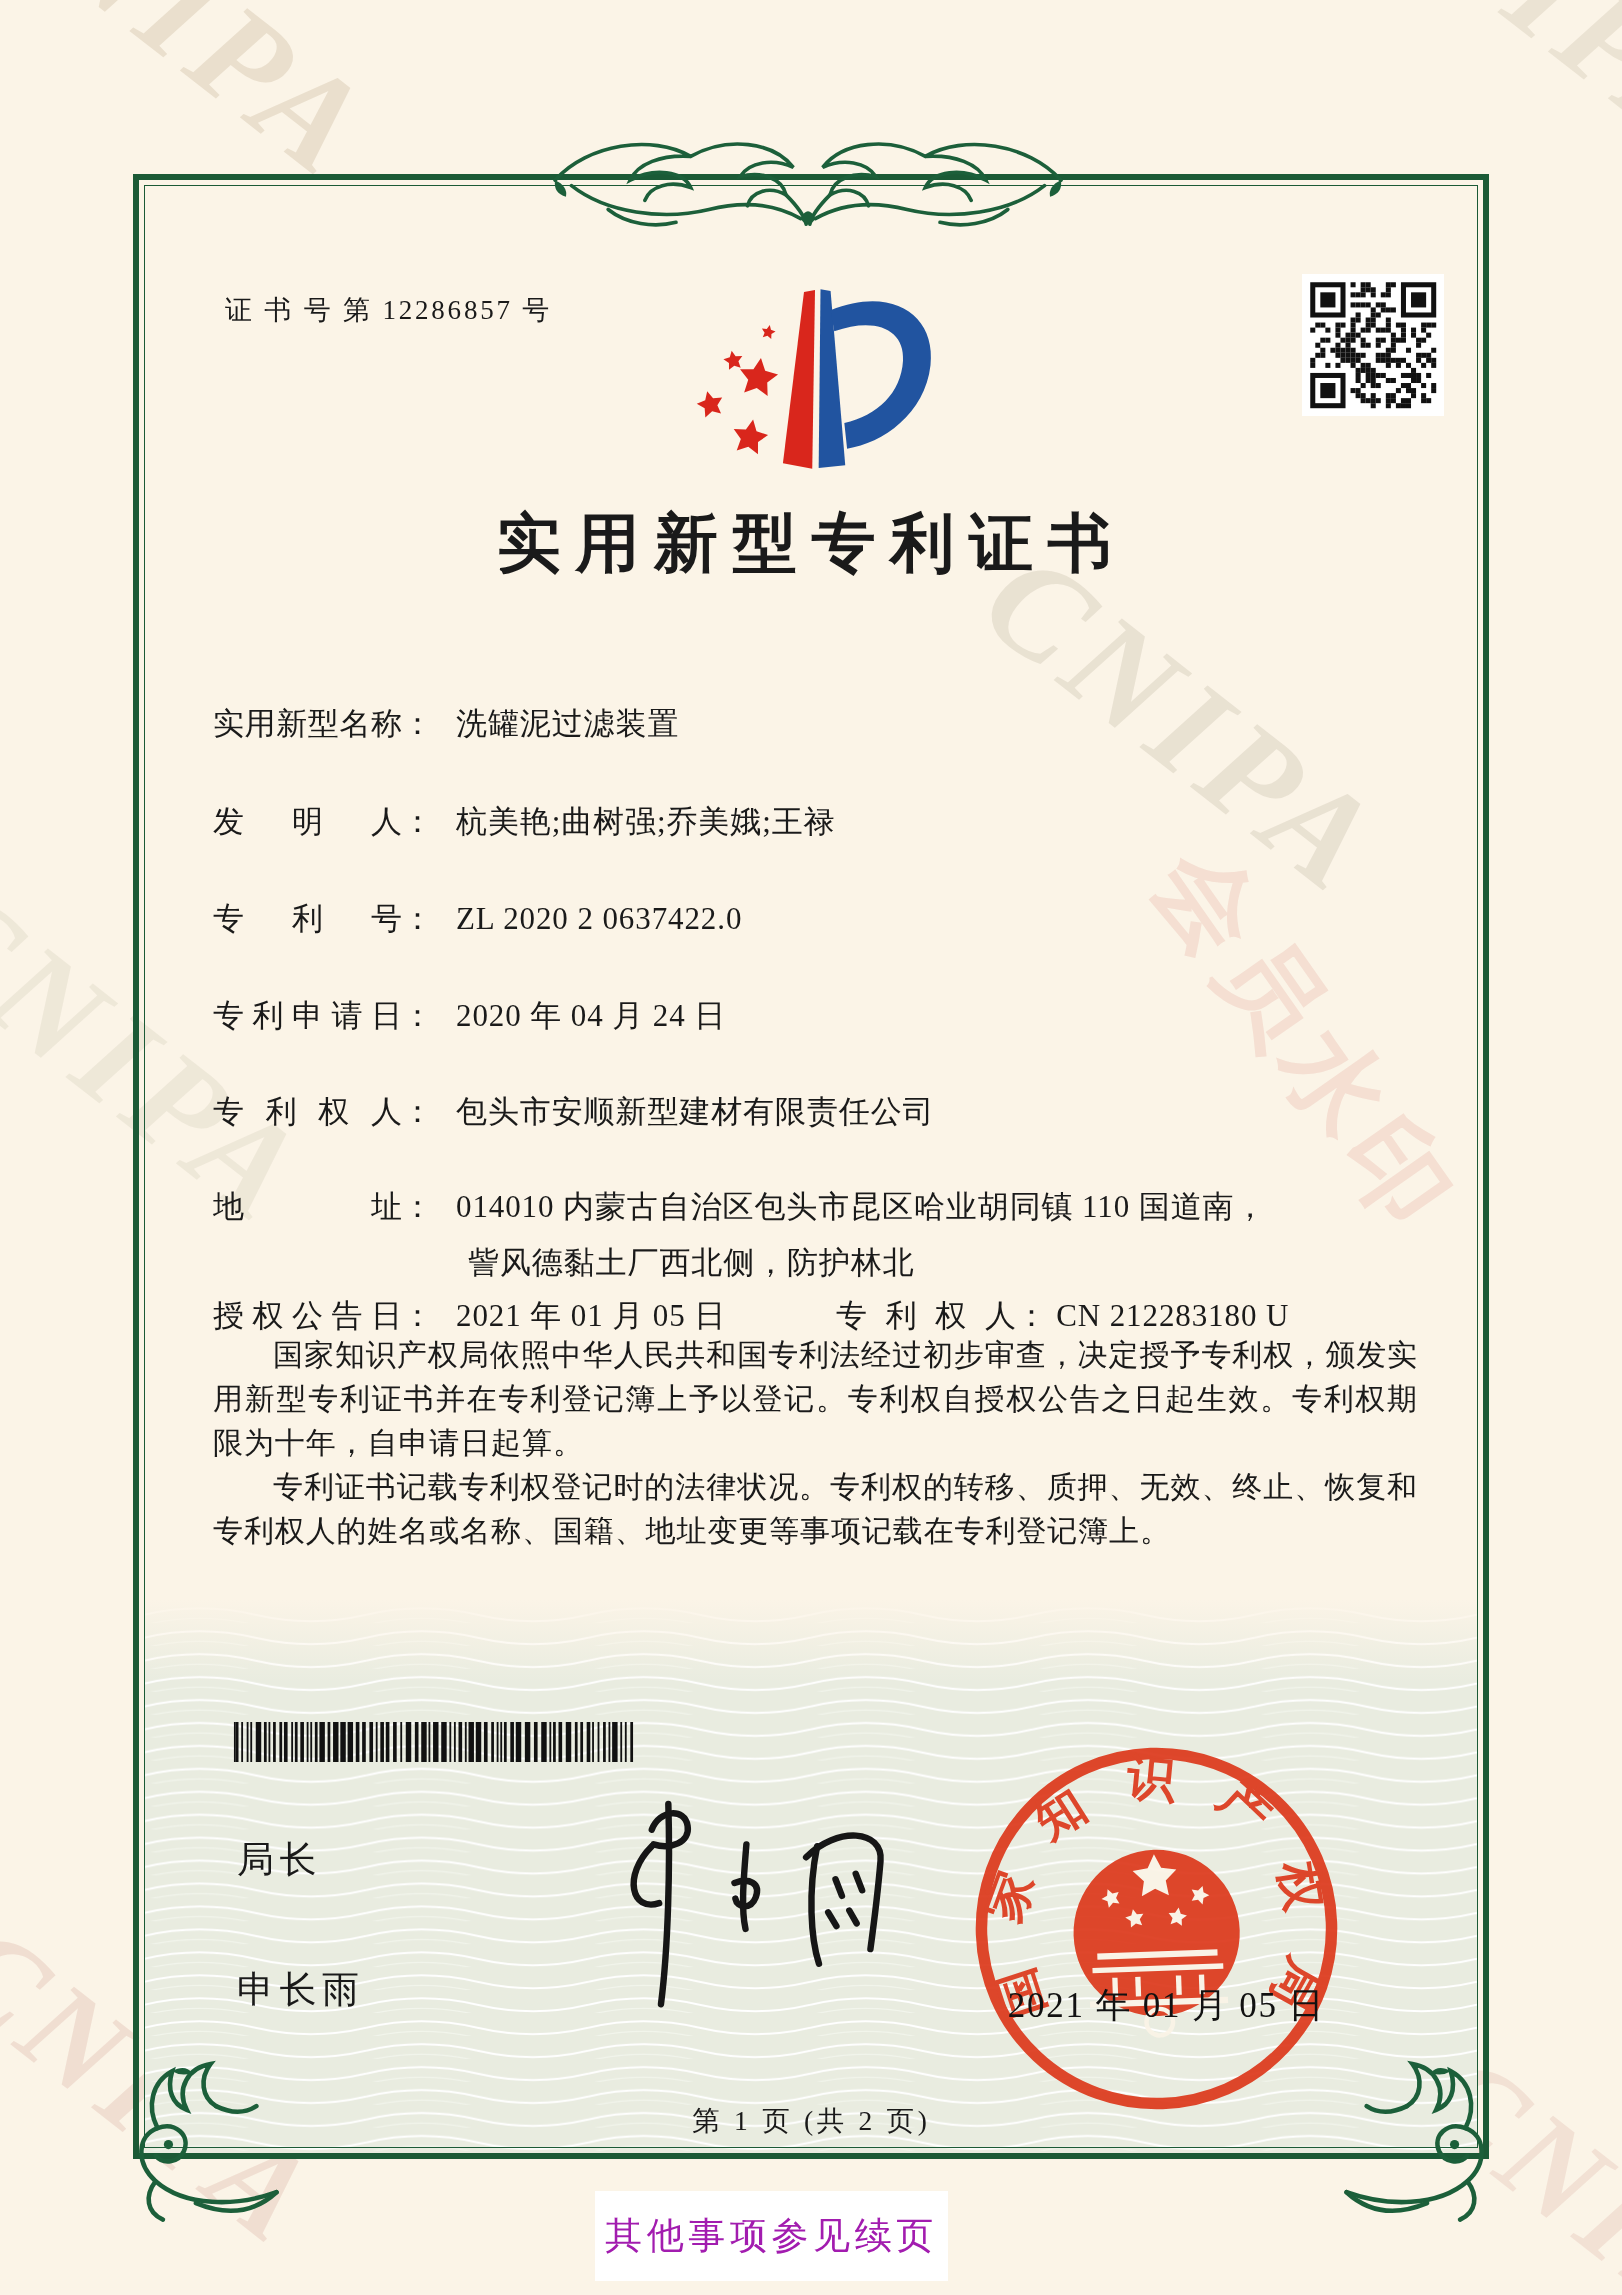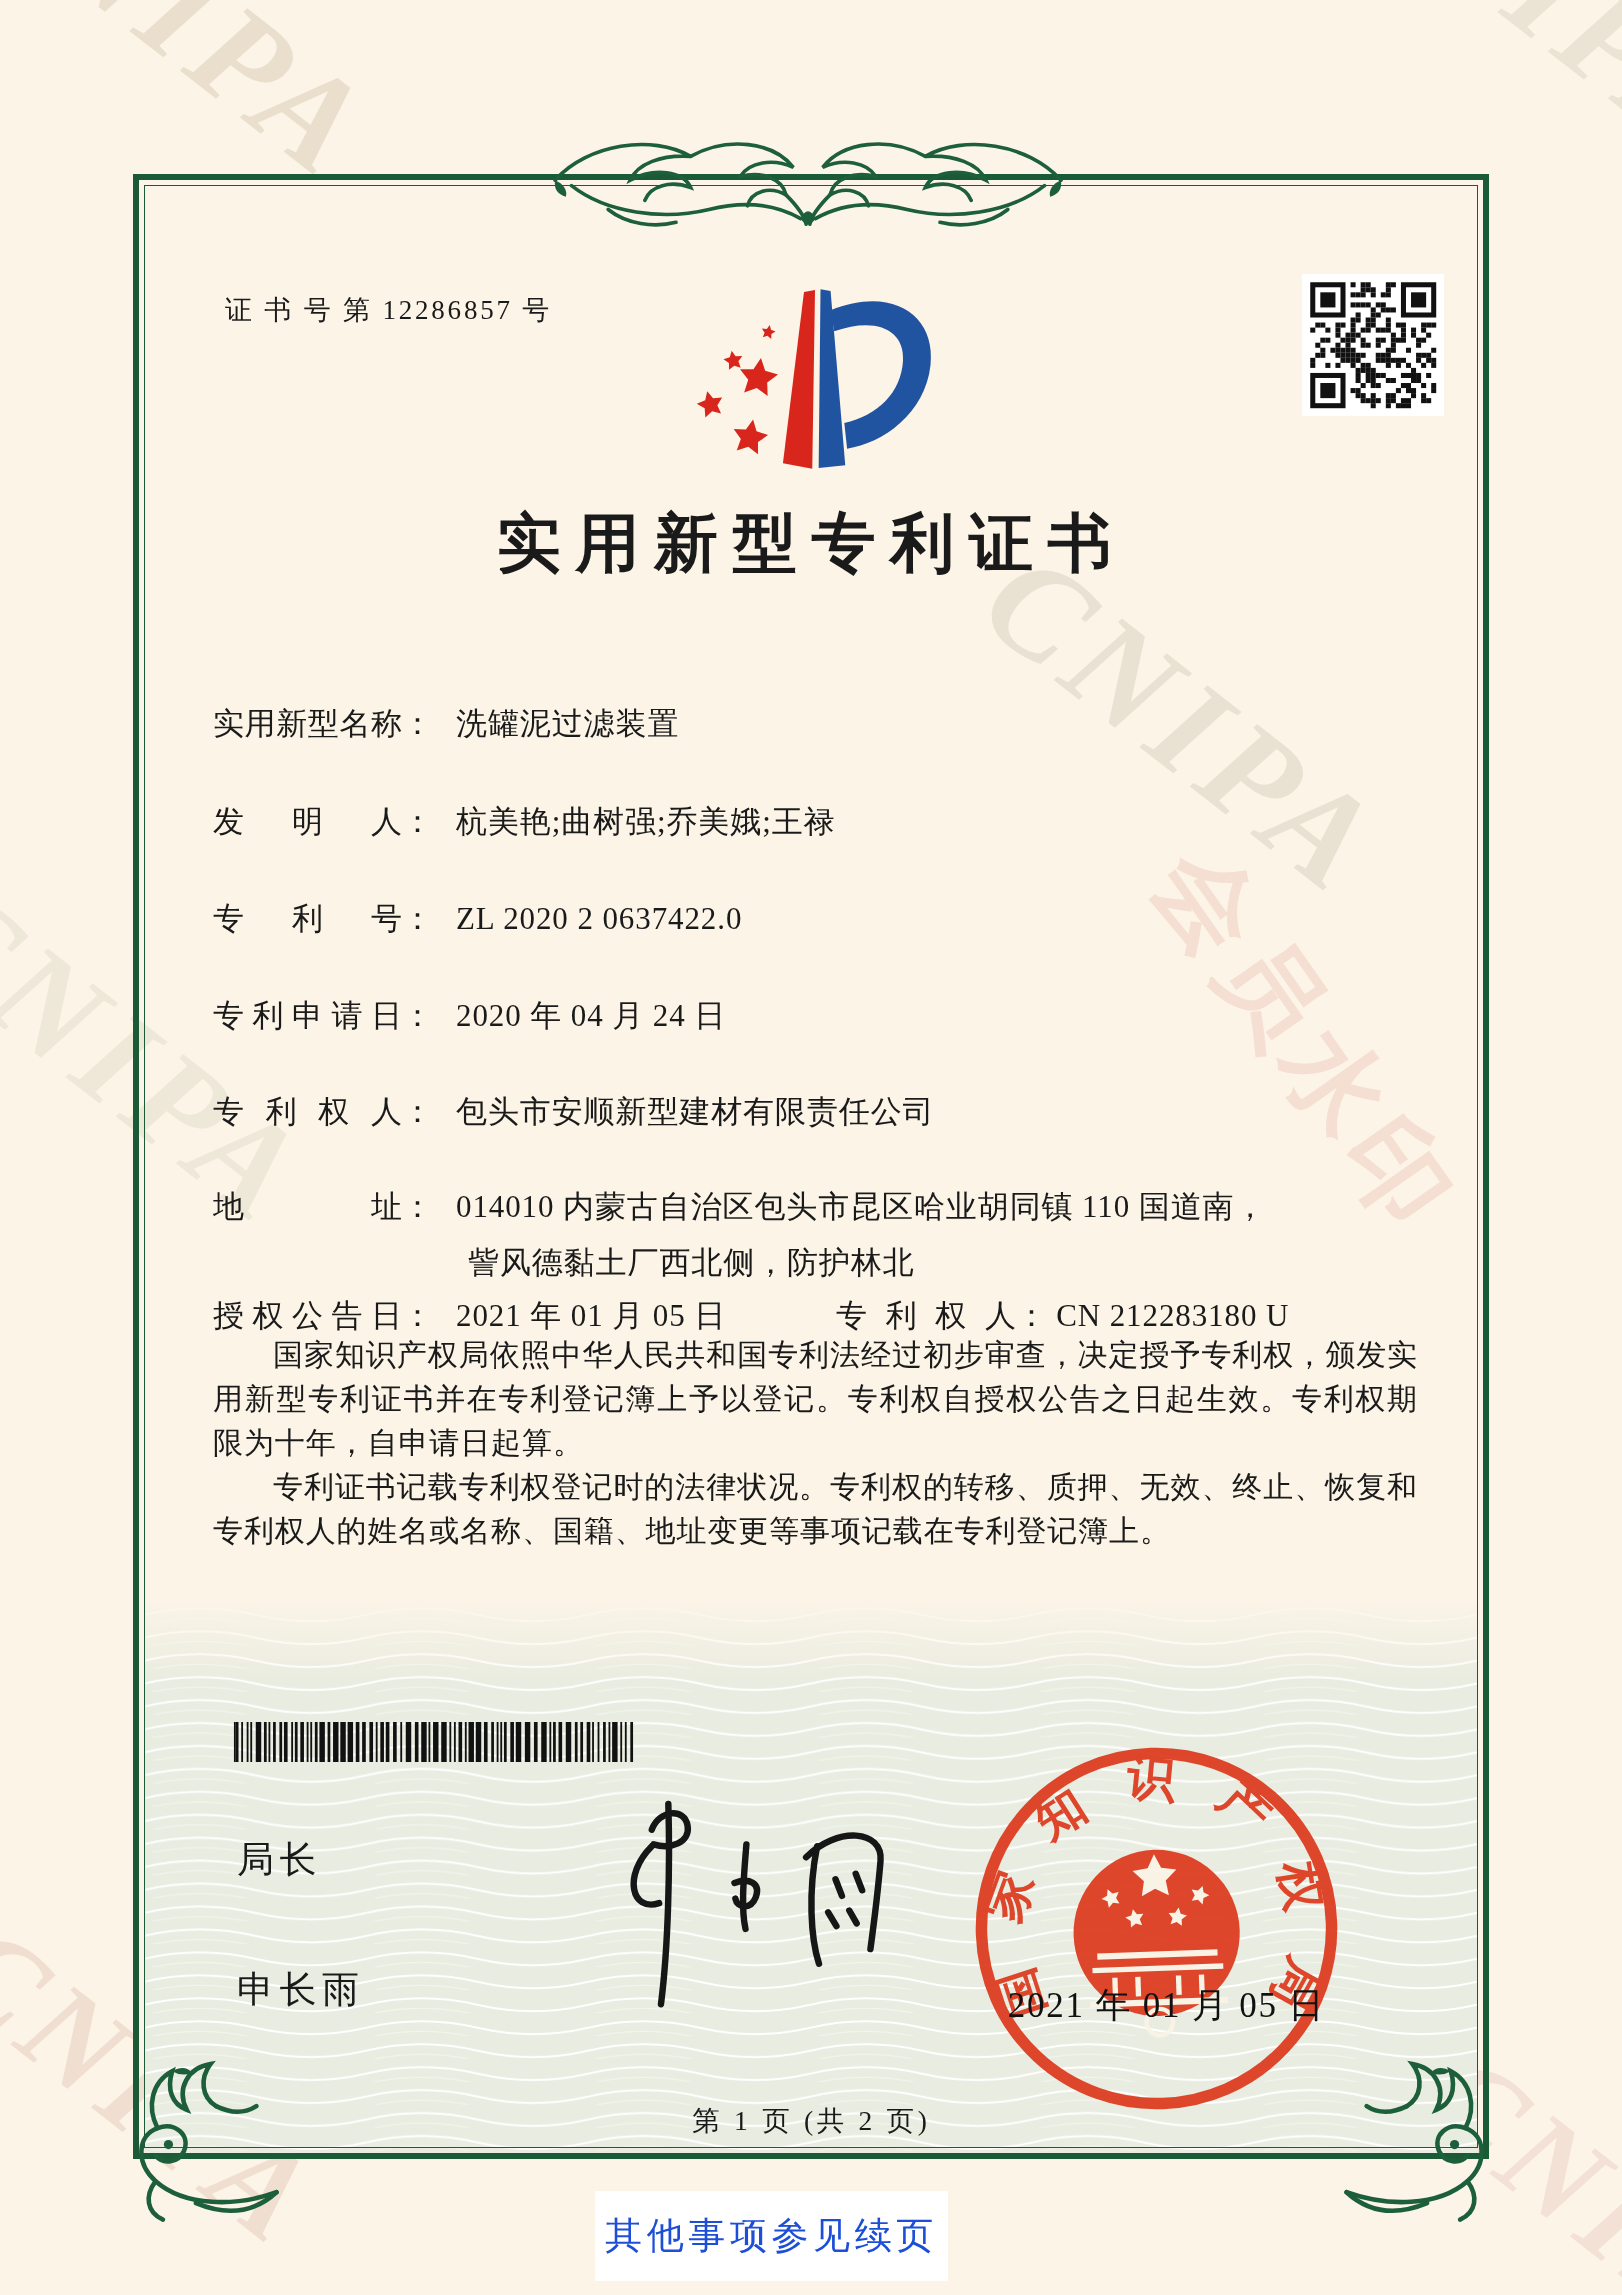--- a/index.html
+++ b/index.html
@@ -40,21 +40,21 @@
   .sig-name{position:absolute;left:237px;top:1965px;font-size:37px;letter-spacing:5.5px;
             font-family:"Liberation Sans","DejaVu Sans",sans-serif;z-index:3;}
   .signature{position:absolute;left:514px;top:1791px;z-index:3;}
   .seal{position:absolute;left:962px;top:1734px;z-index:5;opacity:.93;}
   .seal-date{position:absolute;left:969px;top:1982px;width:395px;text-align:center;
              font-size:35px;letter-spacing:1.8px;color:#111;z-index:6;}
   .page-info{position:absolute;left:0;top:2103px;width:1623px;text-align:center;font-size:27.5px;
              letter-spacing:3.7px;z-index:3;}
   .cont-box{position:absolute;left:595px;top:2191px;width:353px;height:90px;background:#ffffff;
             z-index:3;display:flex;align-items:center;justify-content:center;}
-  .cont-box span{font-size:37px;letter-spacing:4.6px;color:#1d4ed8;}
+  .cont-box span{font-size:37px;letter-spacing:4.6px;color:#a21caf;}
 </style>
 </head>
 <body>
 
 <div class="page">
 
   <div class="wm" style="left:-55px;top:-73px;font-size:138px;transform:rotate(38deg);color:rgba(213,198,173,.45);">CNIPA</div>
   <div class="wm" style="left:1313px;top:-92px;font-size:138px;transform:rotate(38deg);color:rgba(210,200,180,.38);">CNIPA</div>
   <div class="wm" style="left:955px;top:643px;font-size:138px;transform:rotate(38deg);color:rgba(216,208,190,.5);">CNIPA</div>
   <div class="wm" style="left:-119px;top:973px;font-size:138px;transform:rotate(38deg);color:rgba(216,208,190,.35);">CNIPA</div>

